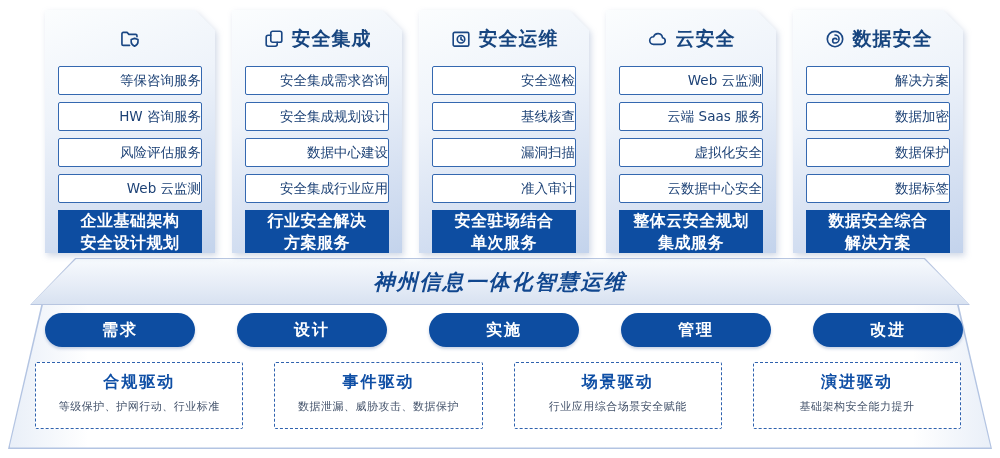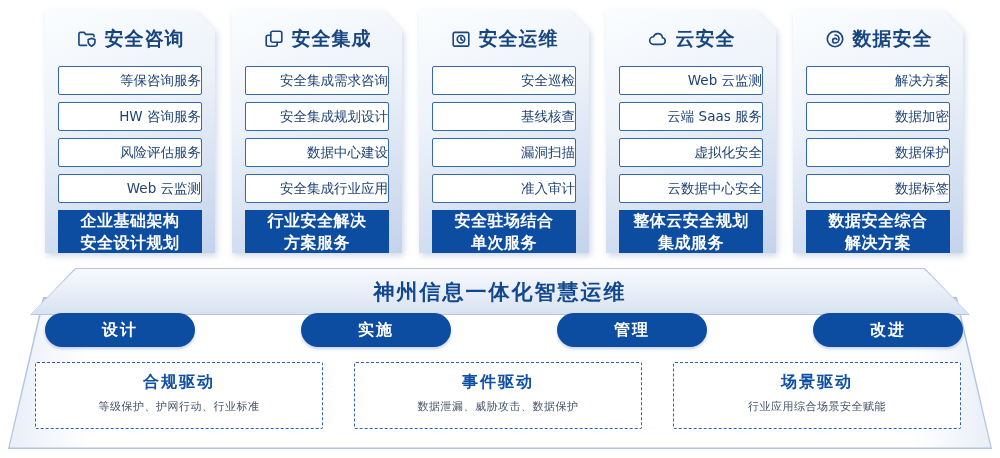--- a/index.html
+++ b/index.html
@@ -19,22 +19,22 @@
   .card-head svg { display:block; }
   .card-title { font-size:19px; font-weight:bold; color:#17457f; letter-spacing:1px; white-space:nowrap; }
   .card-item { height:29px; line-height:26px; background:#ffffff; border:1.5px solid #3468b0;
                border-radius:2px; text-align:right; font-size:13.5px; color:#1c4175;
                margin-bottom:7px; white-space:nowrap; overflow:hidden; }
   .card-footer { height:44px; background:#0d4da1; color:#ffffff; font-weight:bold; font-size:16px;
                  display:flex; flex-direction:column; align-items:center; justify-content:center;
                  line-height:1.35; letter-spacing:0.5px; }
 
   
-  .banner-outer { position:absolute; top:268px; left:30px; width:940px; height:47px; z-index:1;
-                  clip-path:polygon(4.8% 0, 95.2% 0, 100% 100%, 0 100%); background:#b7c5e0; }
+  .banner-outer { position:absolute; top:258px; left:30px; width:940px; height:47px; z-index:1;
+                  clip-path:polygon(4.8% 0, 95.2% 0, 100% 100%, 0 100%); background:#b7c5e0;font-style:italic; }
   .banner-inner { position:absolute; inset:1px;
                   clip-path:polygon(4.8% 0, 95.2% 0, 100% 100%, 0 100%);
                   background:linear-gradient(180deg,#f7fafd 0%,#e7edf7 55%,#d8e2f1 100%);
                   display:flex; align-items:center; justify-content:center; }
   .banner-title { font-size:21px; font-weight:bold; color:#11478f; letter-spacing:2px; }
 
   
   .platform-outer { position:absolute; top:297px; left:8px; width:984px; height:152px; z-index:0;
                     clip-path:polygon(3.56% 0, 96.44% 0, 100% 100%, 0 100%); background:#b3c4e2; }
   .platform-inner { position:absolute; inset:1.5px;
@@ -64,21 +64,20 @@
 
     <div class="card-wrap">
       <div class="card">
         <div class="card-head">
           <span>
             <svg width="22" height="22" viewBox="0 0 24 24" fill="none" stroke="#1a4784" stroke-width="1.8" stroke-linecap="round" stroke-linejoin="round">
               <path d="M11.5 19H4.6c-.8 0-1.4-.6-1.4-1.4V6.2c0-.8.6-1.4 1.4-1.4h4.2l2 2.2h7.4c.8 0 1.4.6 1.4 1.4v1.1"></path>
               <path d="M17 11.3l3.7 1.3v2.7c0 2.1-1.5 3.5-3.7 4.5-2.2-1-3.7-2.4-3.7-4.5v-2.7z"></path>
             </svg>
           </span>
-          <span class="card-title">安全咨询</span>
         </div>
         <div class="card-item">等保咨询服务</div>
         <div class="card-item">HW 咨询服务</div>
         <div class="card-item">风险评估服务</div>
         <div class="card-item">Web 云监测</div>
         <div class="card-footer">
           <span>企业基础架构</span>
           <span>安全设计规划</span>
         </div>
       </div>
@@ -177,34 +176,39 @@
     <div class="banner-inner">
       <span class="banner-title">神州信息一体化智慧运维</span>
     </div>
   </div>
 
   <div class="platform-outer">
     <div class="platform-inner"></div>
   </div>
 
   <div class="pills-row">
+    <div class="pill">需求</div>
     <div class="pill">设计</div>
     <div class="pill">实施</div>
     <div class="pill">管理</div>
     <div class="pill">改进</div>
   </div>
 
   <div class="drivers-row">
     <div class="driver">
       <div class="driver-title">合规驱动</div>
       <div class="driver-desc">等级保护、护网行动、行业标准</div>
     </div>
     <div class="driver">
       <div class="driver-title">事件驱动</div>
       <div class="driver-desc">数据泄漏、威胁攻击、数据保护</div>
     </div>
     <div class="driver">
       <div class="driver-title">场景驱动</div>
       <div class="driver-desc">行业应用综合场景安全赋能</div>
     </div>
+    <div class="driver">
+      <div class="driver-title">演进驱动</div>
+      <div class="driver-desc">基础架构安全能力提升</div>
+    </div>
   </div>
 
 </div>
 
 </body></html>

